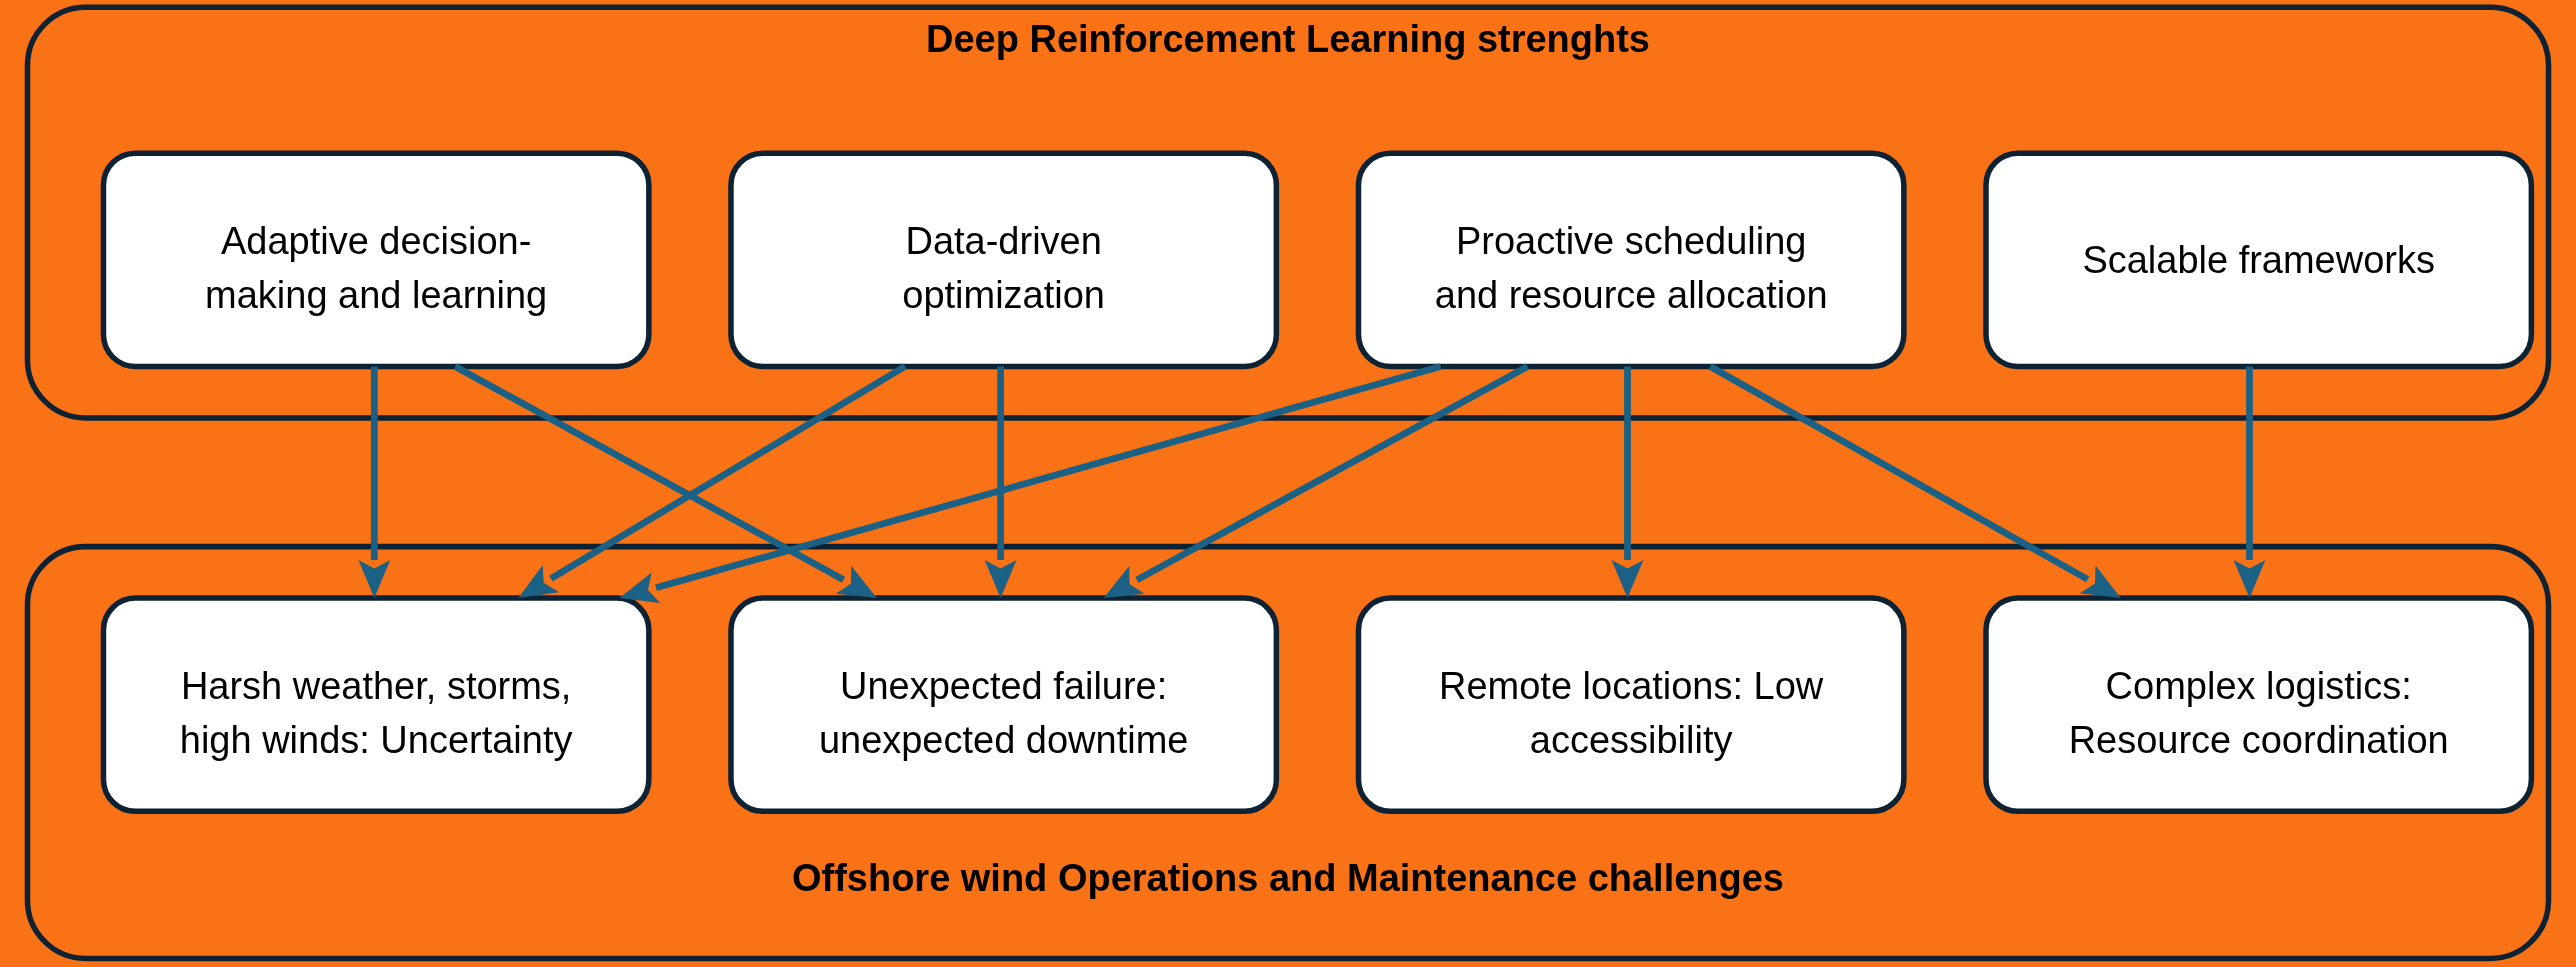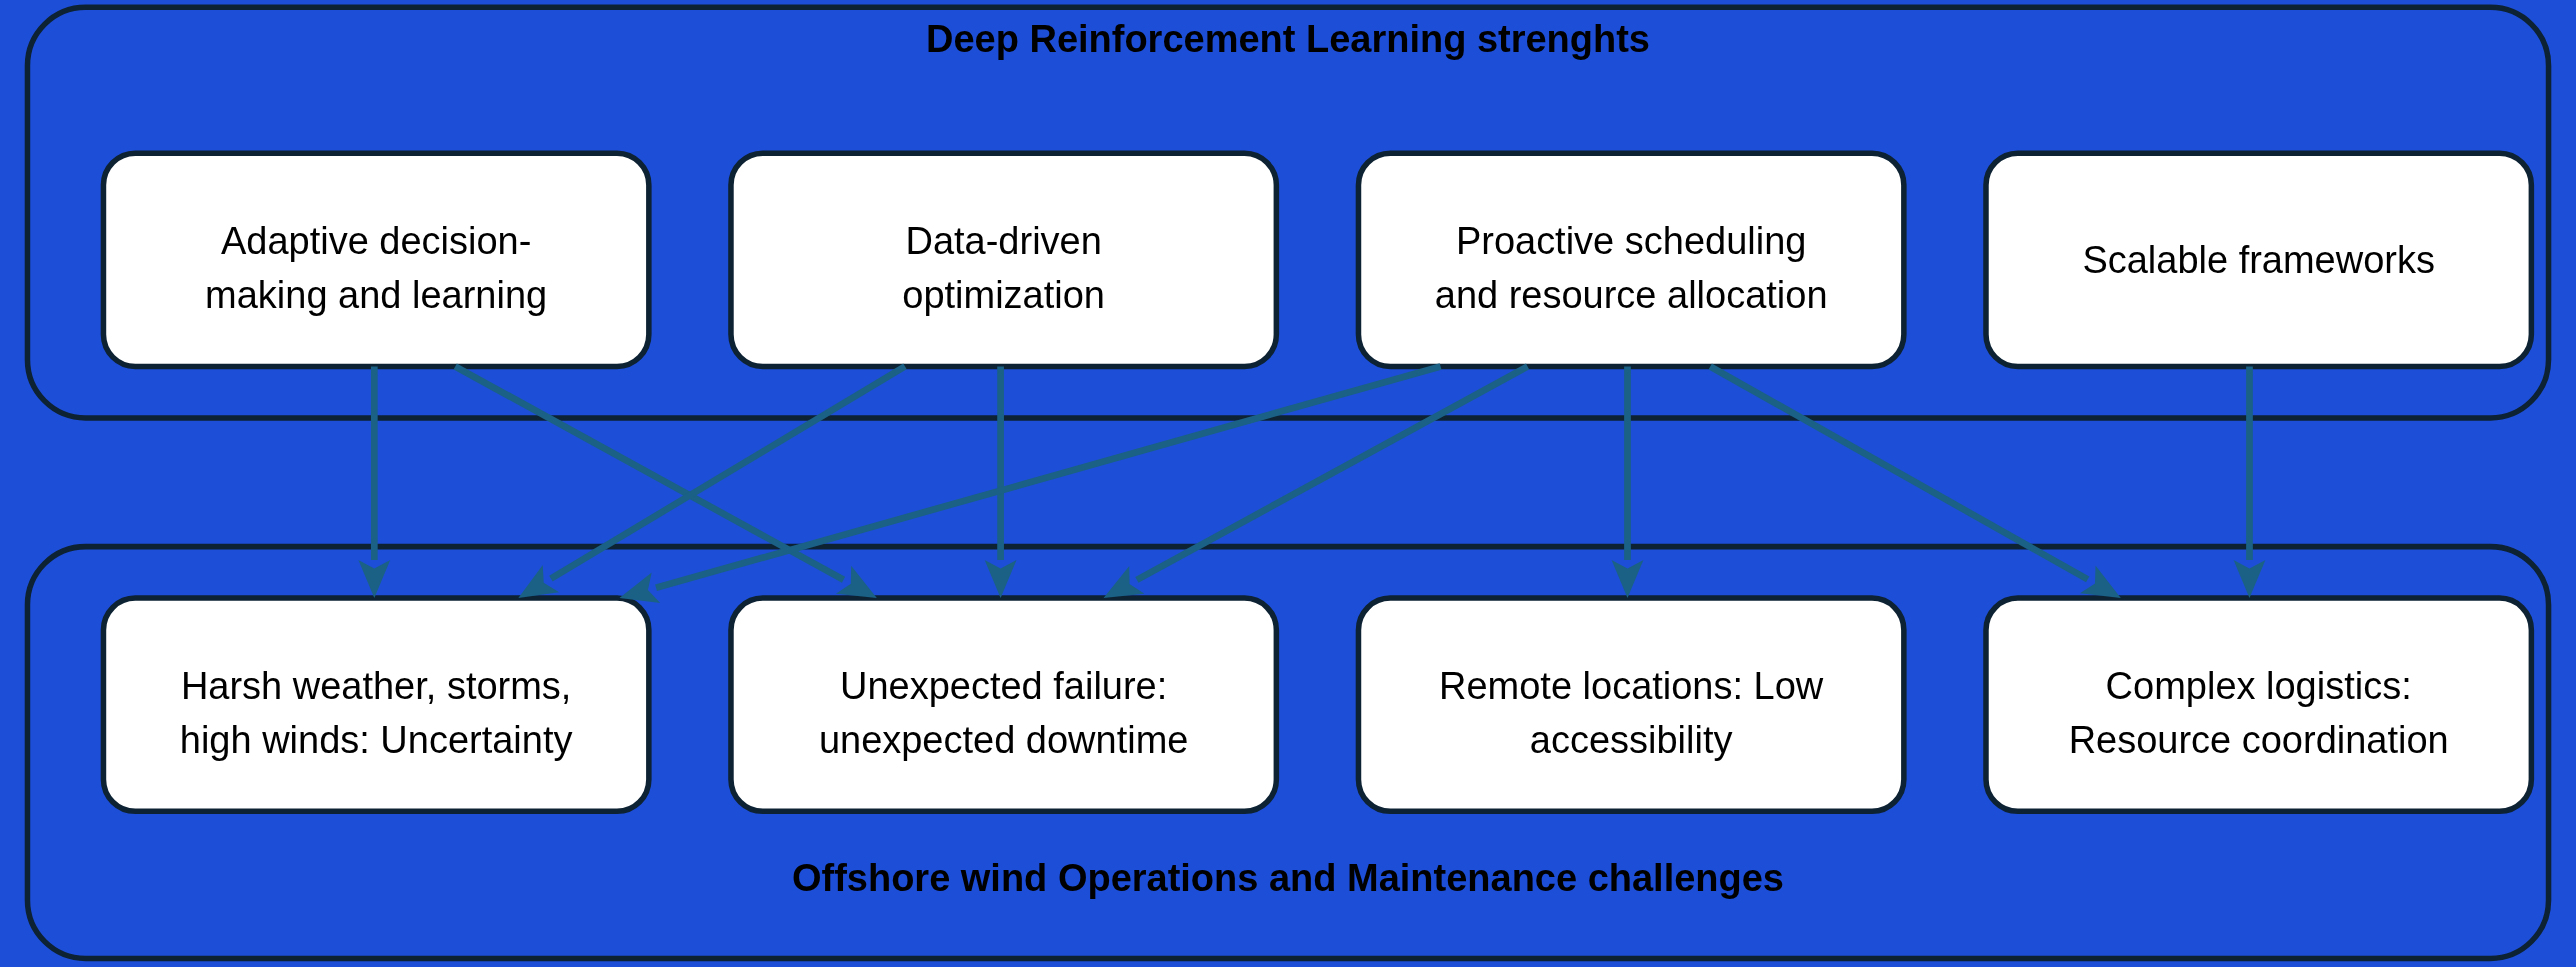--- a/index.html
+++ b/index.html
@@ -10,21 +10,21 @@
   body {
     width: 2576px;
     height: 967px;
     font-family: "Liberation Sans", sans-serif;
     overflow: hidden;
   }
   #diagram-root {
     position: relative;
     width: 2576px;
     height: 967px;
-    background: #1d4ed8;
+    background: #f97316;
   }
   svg.diagram-canvas {
     position: absolute;
     top: 0;
     left: 0;
     width: 2576px;
     height: 967px;
     display: block;
   }
   .group-container {

